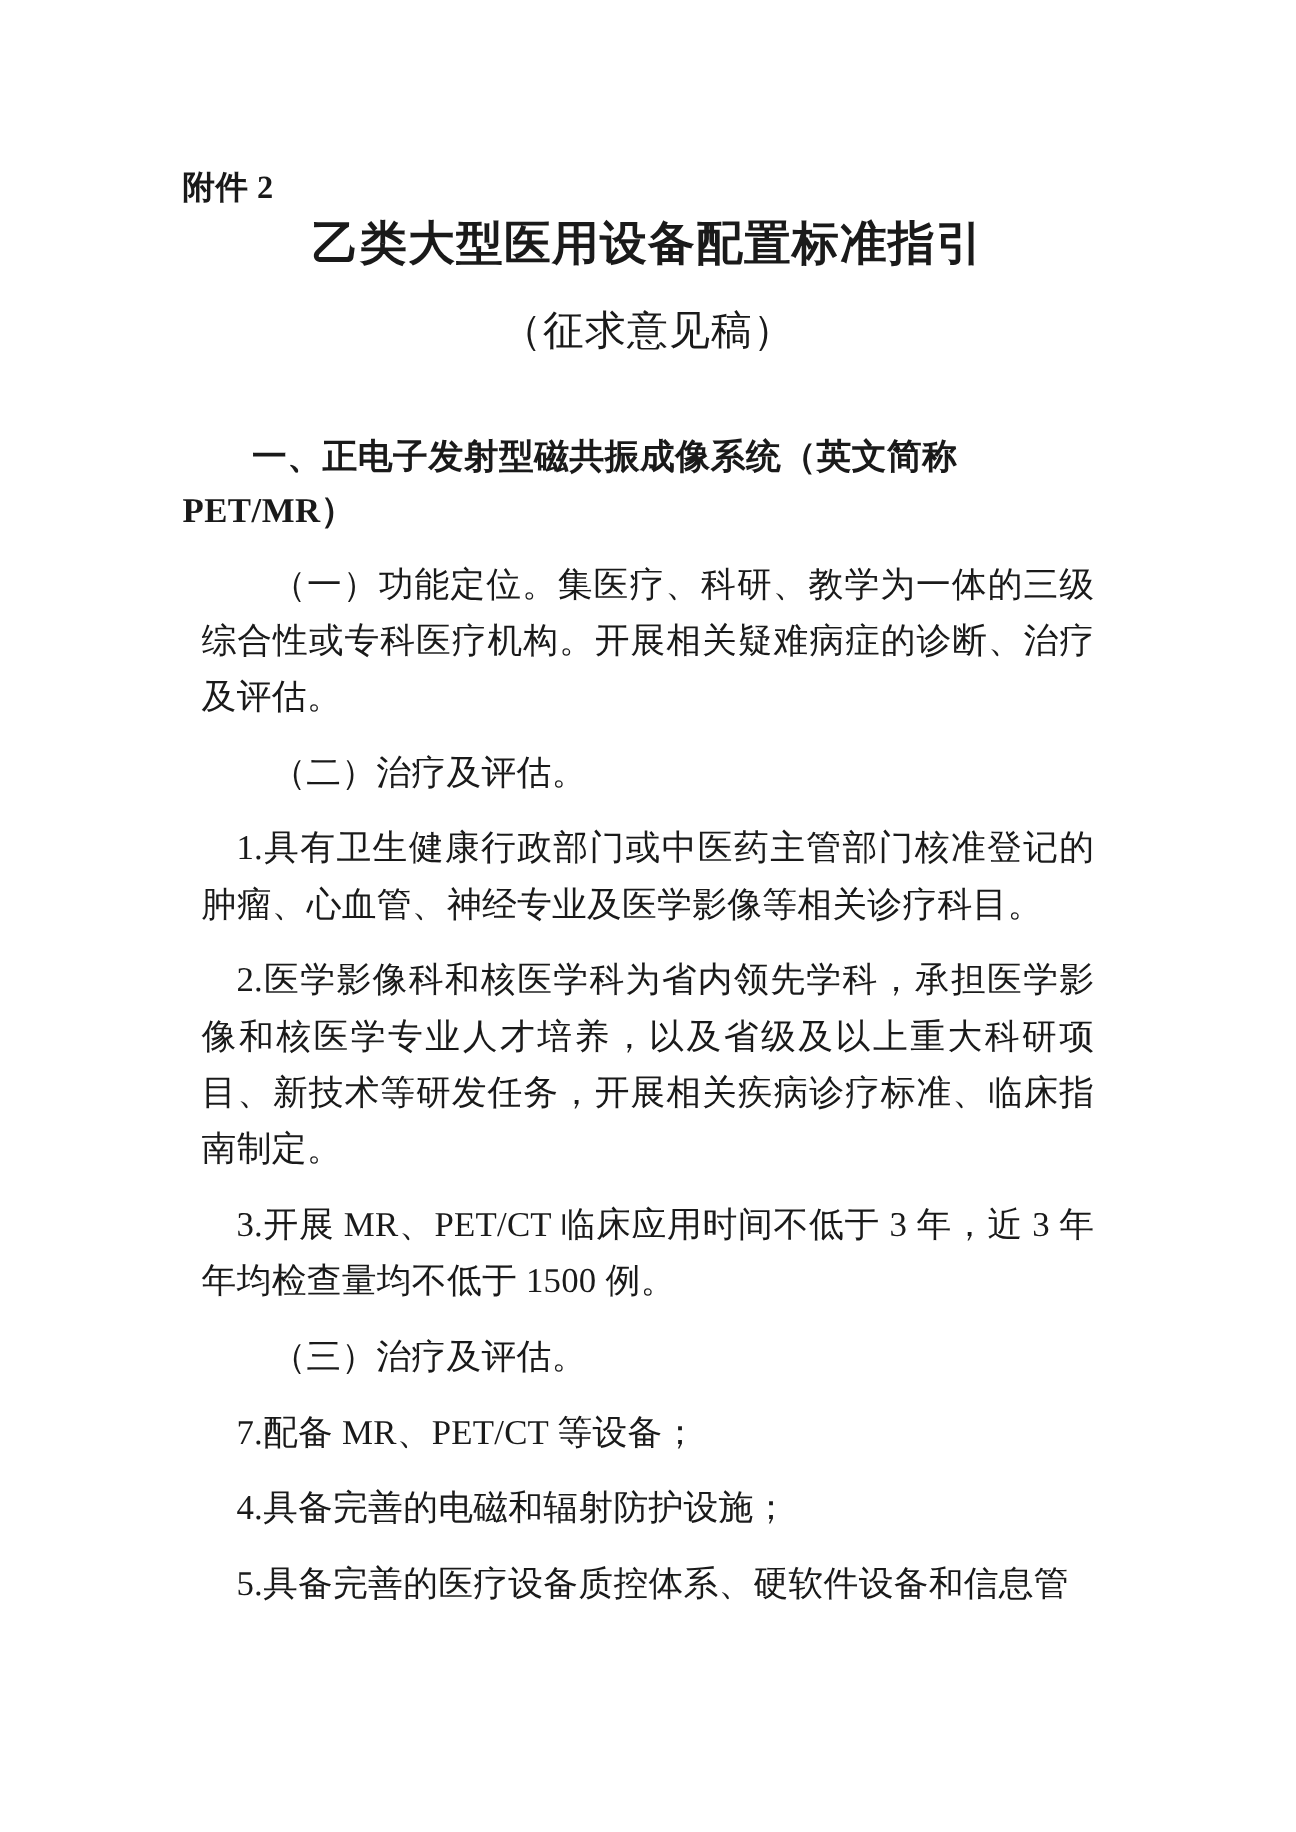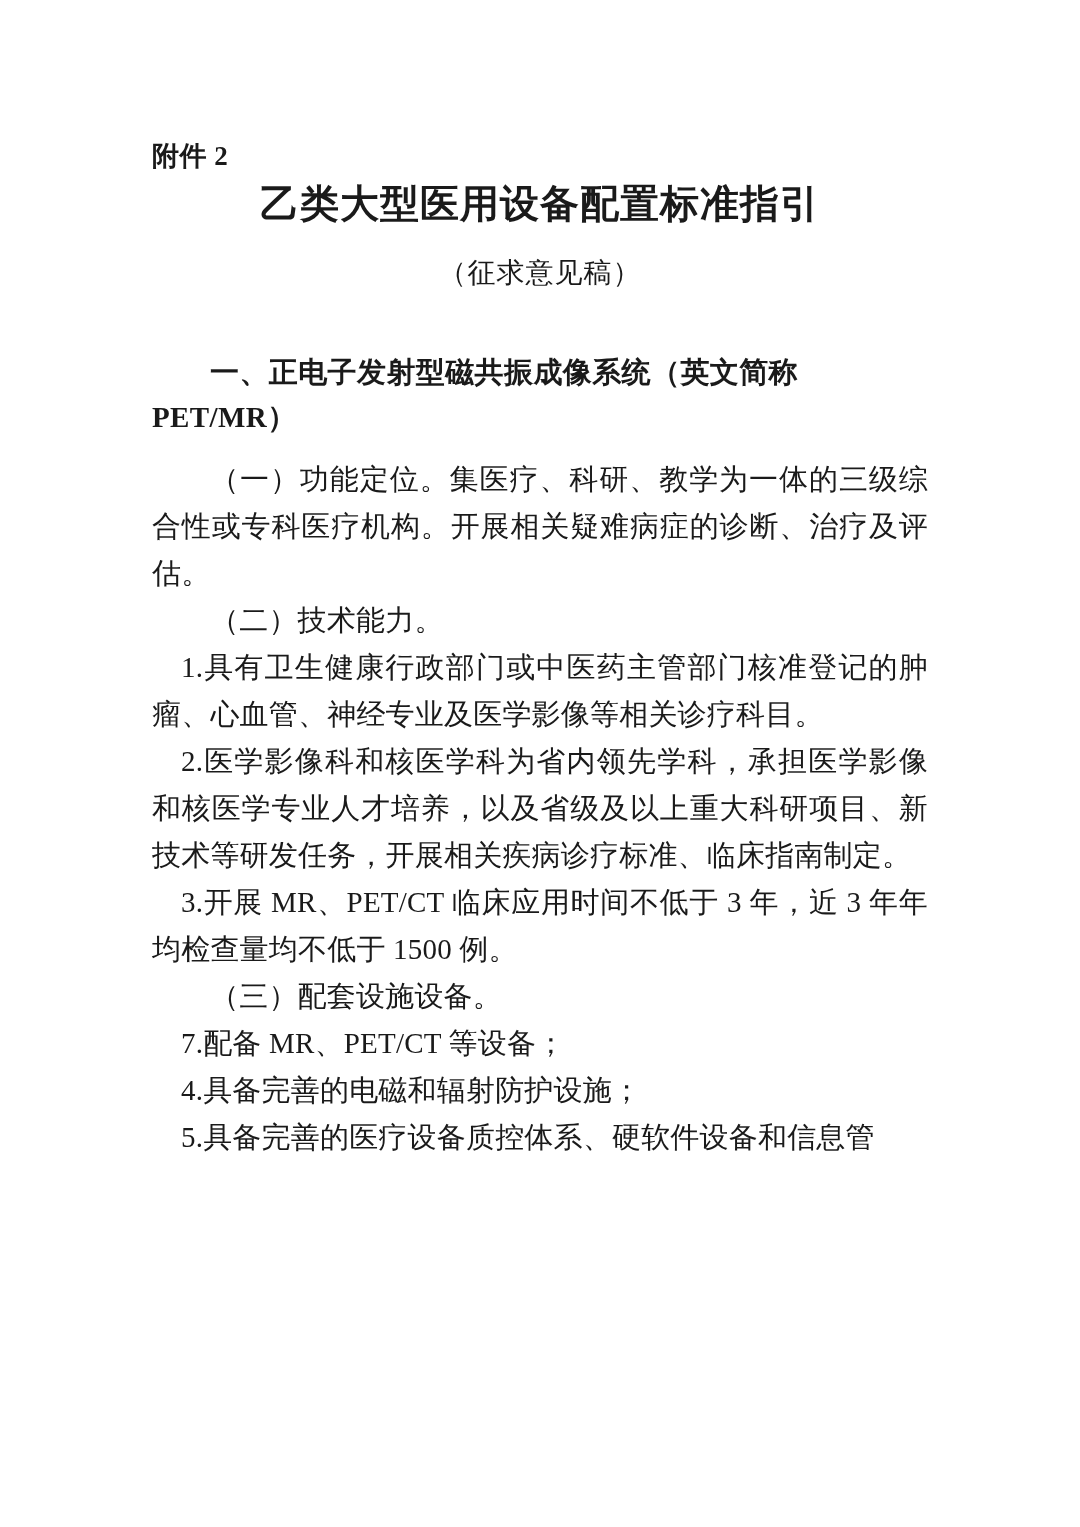--- a/index.html
+++ b/index.html
@@ -31,38 +31,38 @@
   .doc-title {
     text-align: center;
     font-size: 39px;
     font-weight: 700;
     letter-spacing: 1px;
     line-height: 1.35;
     margin: 4px 0 12px 0;
   }
   .doc-subtitle {
     text-align: center;
-    font-size: 28px;
+    font-size: 34px;
     font-weight: 400;
     letter-spacing: 1px;
     line-height: 1.4;
     margin: 22px 0 0 0;
   }
   .section-heading {
     font-size: 29px;
     font-weight: 700;
     line-height: 1.55;
     margin: 58px 0 16px 0;
     text-indent: 58px;
     letter-spacing: 0.4px;
   }
   p.body-text {
     font-size: 29px;
     line-height: 1.62;
-    margin: 0;
+    margin: 16px;
     letter-spacing: 0.2px;
     text-align: justify;
     text-justify: inter-ideograph;
   }
   p.indent-2 {
     text-indent: 58px;
   }
   p.indent-1 {
     text-indent: 29px;
   }
@@ -78,29 +78,29 @@
   <div class="attachment-label">附件 2</div>
 
   <h1 class="doc-title">乙类大型医用设备配置标准指引</h1>
 
   <div class="doc-subtitle">（征求意见稿）</div>
 
   <h2 class="section-heading">一、正电子发射型磁共振成像系统（英文简称 PET/MR）</h2>
 
   <p class="body-text indent-2 block-gap">（一）功能定位。集医疗、科研、教学为一体的三级综合性或专科医疗机构。开展相关疑难病症的诊断、治疗及评估。</p>
 
-  <p class="body-text indent-2 block-gap">（二）技术能力。</p>
+  <p class="body-text indent-2 block-gap">（二）治疗及评估。</p>
 
   <p class="body-text indent-1 block-gap">1.具有卫生健康行政部门或中医药主管部门核准登记的肿瘤、心血管、神经专业及医学影像等相关诊疗科目。</p>
 
   <p class="body-text indent-1 block-gap">2.医学影像科和核医学科为省内领先学科，承担医学影像和核医学专业人才培养，以及省级及以上重大科研项目、新技术等研发任务，开展相关疾病诊疗标准、临床指南制定。</p>
 
   <p class="body-text indent-1 block-gap">3.开展 MR、PET/CT 临床应用时间不低于 3 年，近 3 年年均检查量均不低于 1500 例。</p>
 
-  <p class="body-text indent-2 block-gap">（三）配套设施设备。</p>
+  <p class="body-text indent-2 block-gap">（三）治疗及评估。</p>
 
   <p class="body-text indent-1 block-gap">7.配备 MR、PET/CT 等设备；</p>
 
 
 
   <p class="body-text indent-1 block-gap">4.具备完善的电磁和辐射防护设施；</p>
 
   <p class="body-text indent-1 block-gap">5.具备完善的医疗设备质控体系、硬软件设备和信息管</p>
 
 </div>

